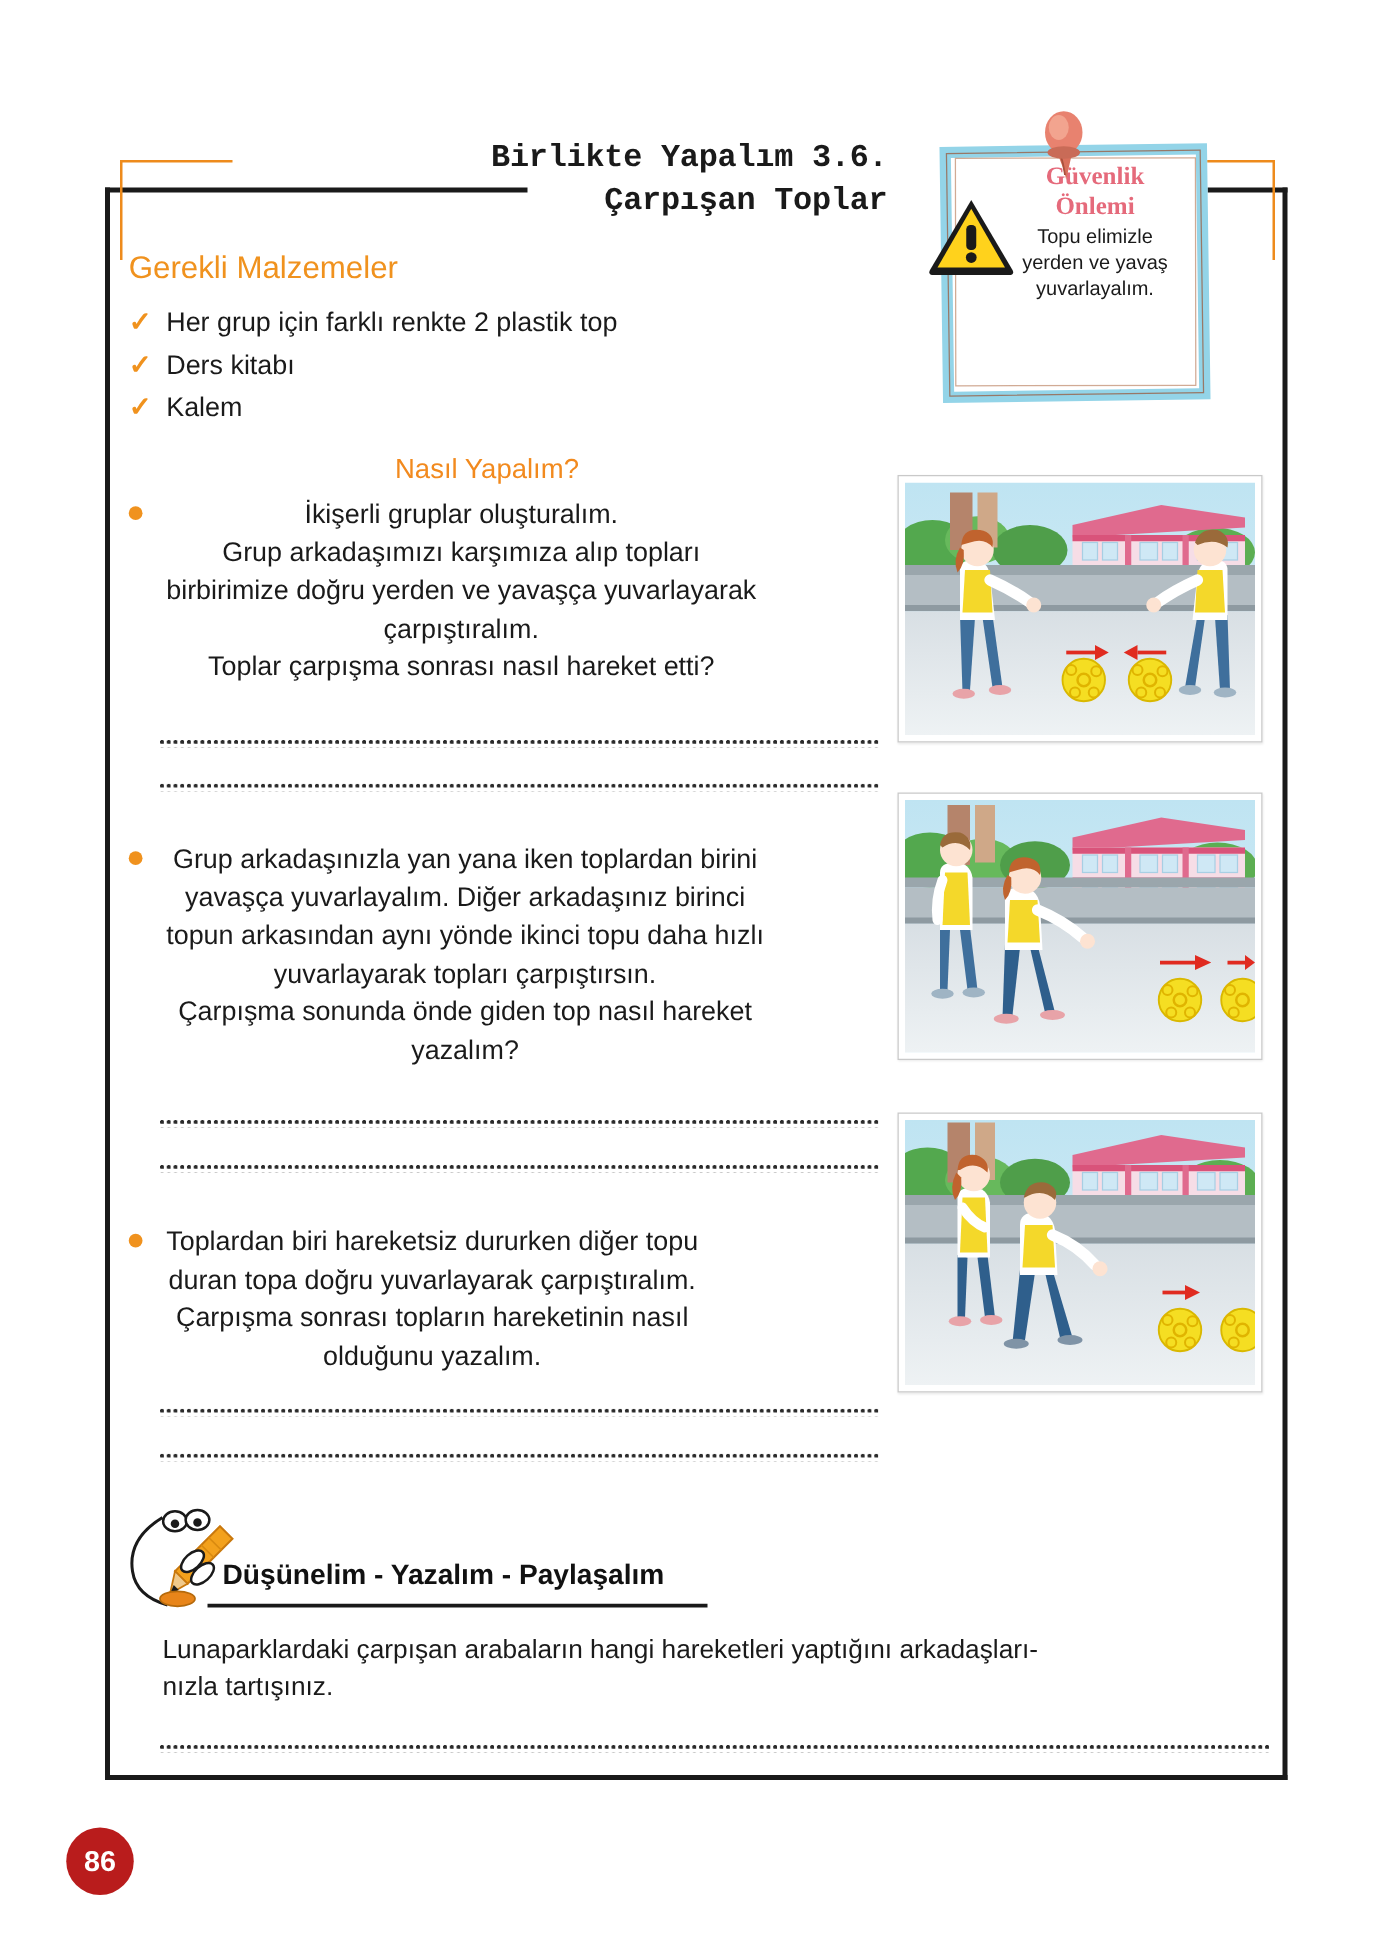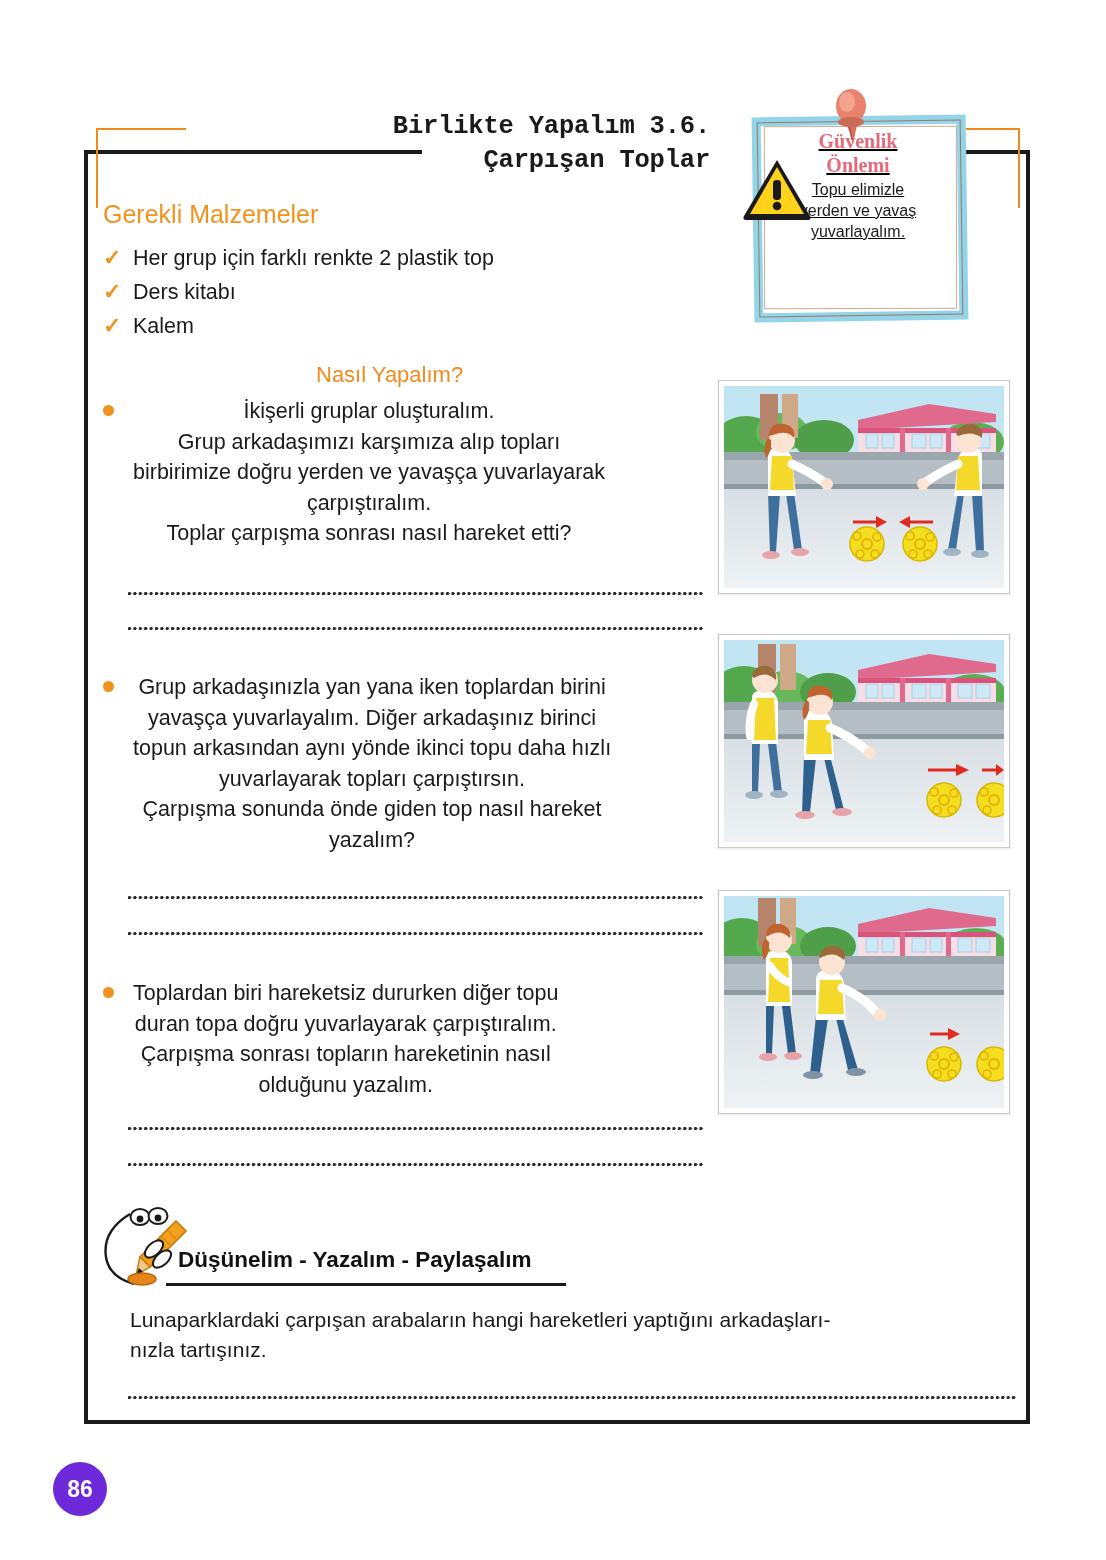--- a/index.html
+++ b/index.html
@@ -97,25 +97,24 @@
   .safety-paper::after {
     content: "";
     position: absolute;
     left: 2px; top: 1px; right: 1px; bottom: 3px;
     border: 1.5px solid #b2714c;
     opacity: .6;
     transform: rotate(.7deg);
   }
   .safety-inner {
     position: absolute;
-    left: 34px; top: 42px;
+    left: 52px; top: 42px;
     width: 178px;
     text-align: center;
     z-index: 5;
-    text-decoration: underline;
   }
   .safety-title {
     font-family: "Liberation Serif", serif;
     font-weight: bold;
     color: #E56A7B;
     font-size: 20px;
     line-height: 1.18;
   }
   .safety-body {
     margin-top: 3px;
@@ -274,21 +273,21 @@
     line-height: 1.45;
     color: #1a1a1a;
   }
 
   
   .page-num {
     position: absolute;
     left: 53px; top: 1462px;
     width: 54px; height: 54px;
     border-radius: 50%;
-    background: #6d28d9;
+    background: #b91c1c;
     color: #fff;
     font-size: 23px;
     font-weight: bold;
     display: flex;
     align-items: center;
     justify-content: center;
   }
 </style>
 </head>
 <body>

